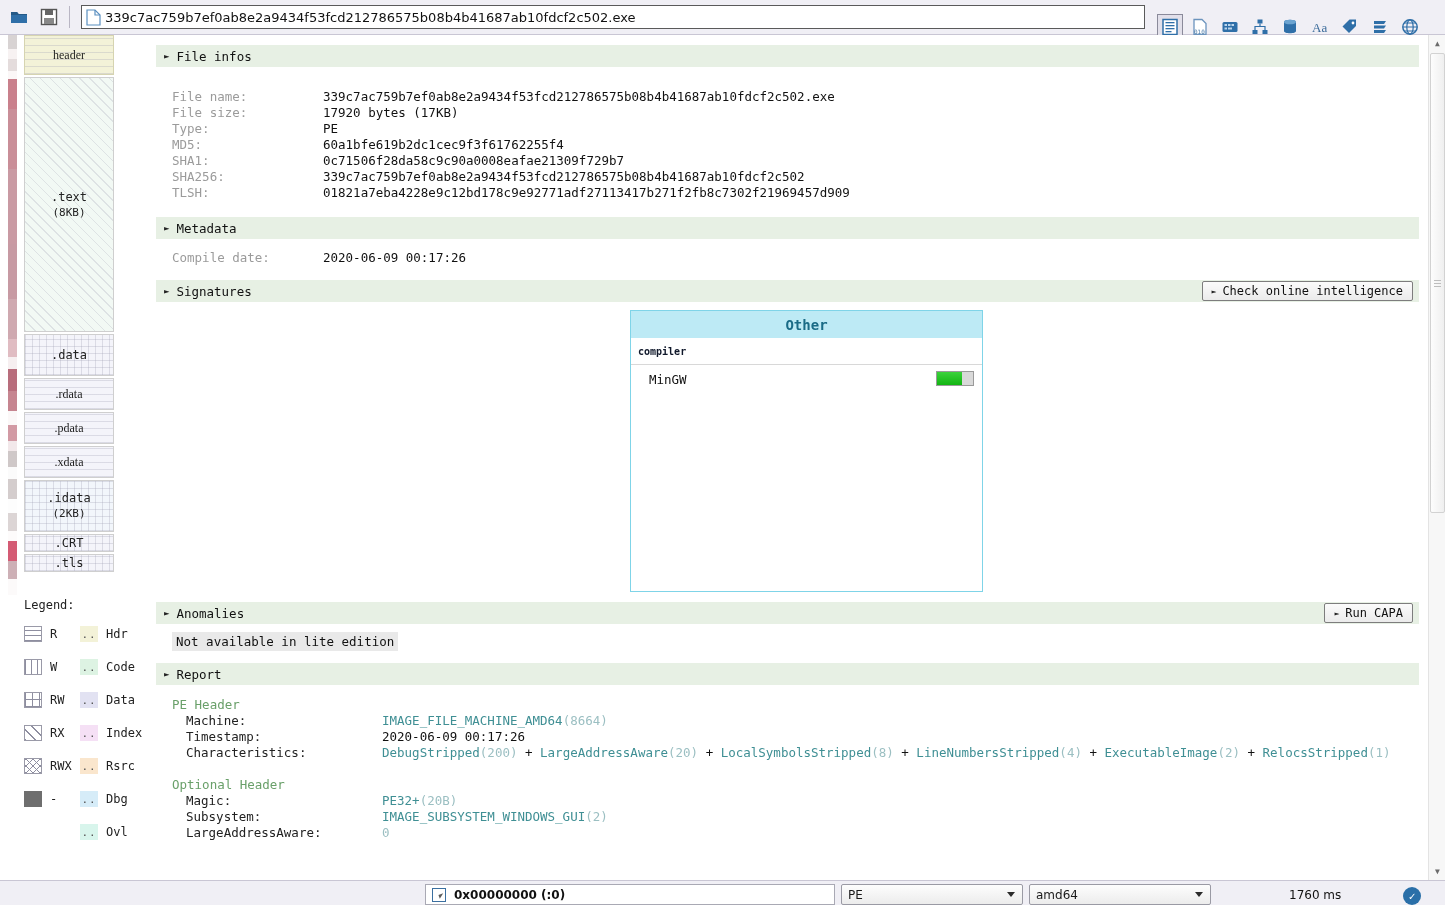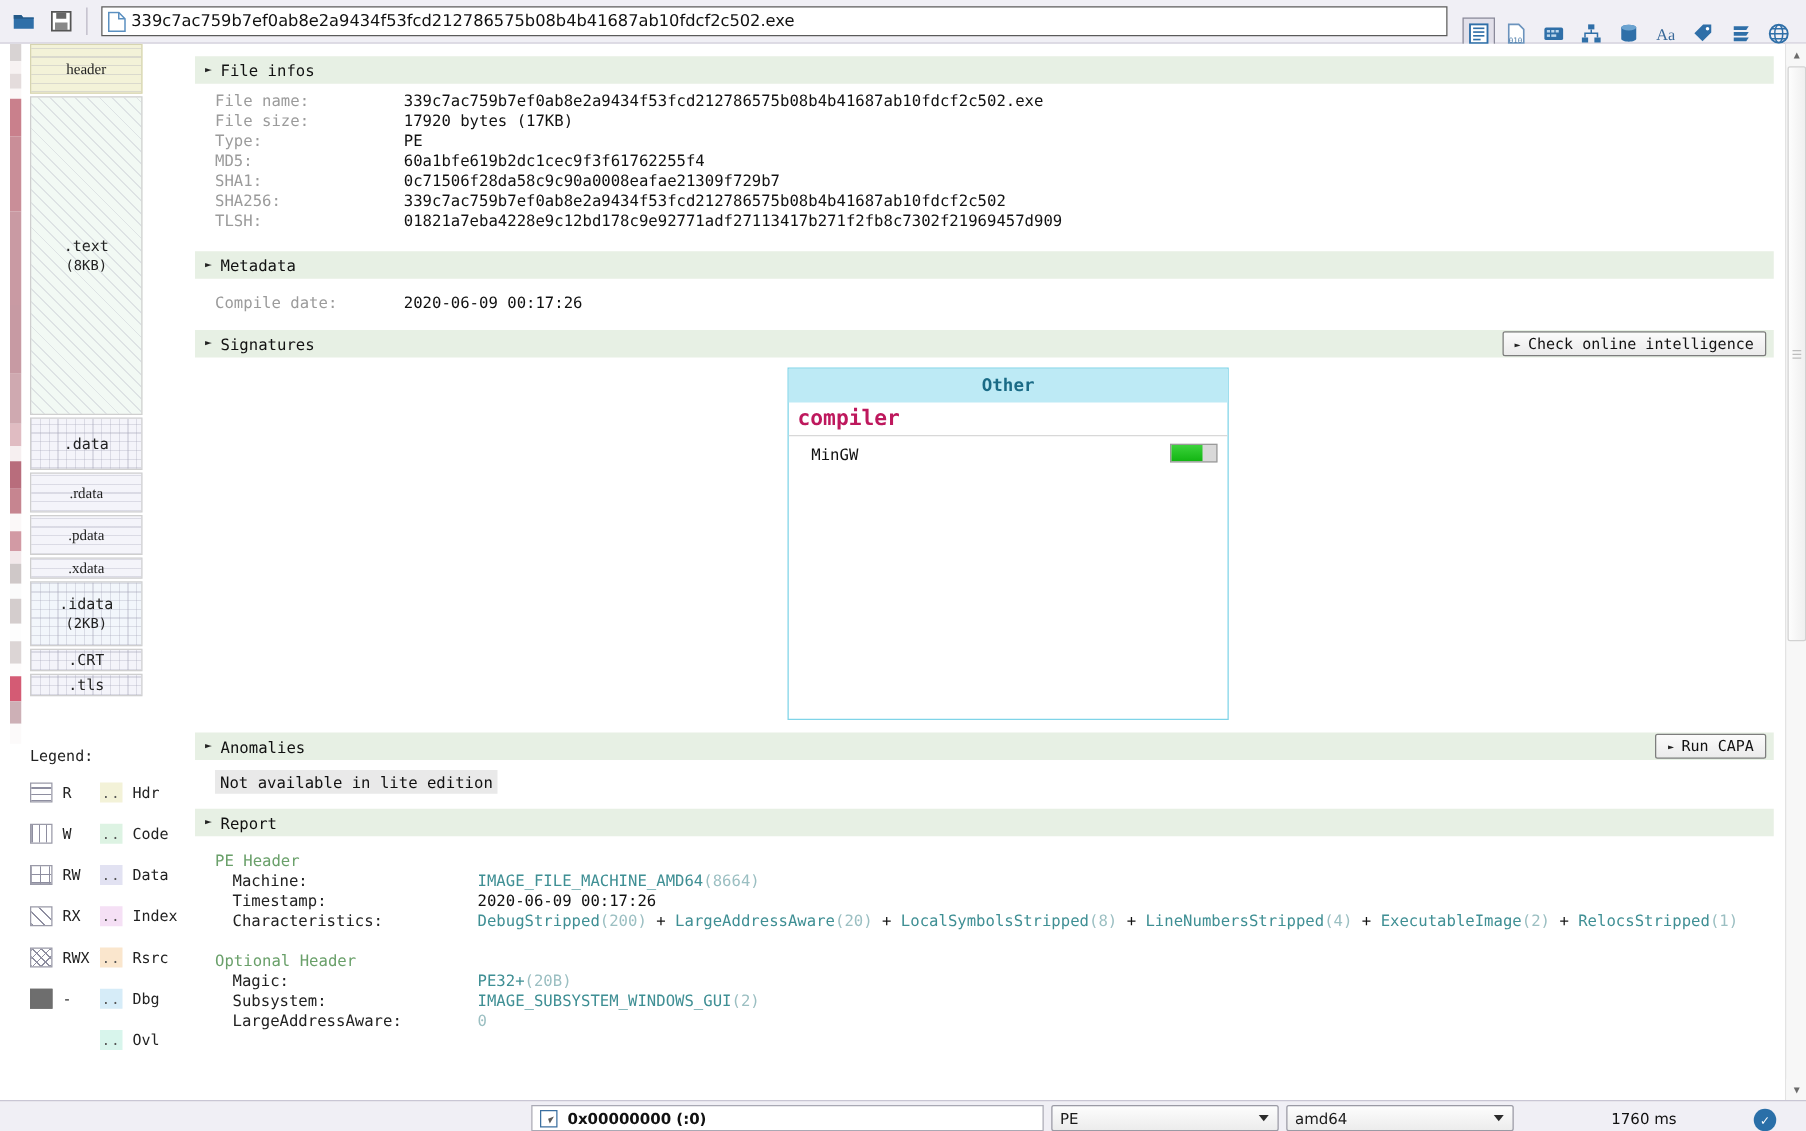--- a/index.html
+++ b/index.html
@@ -43,21 +43,21 @@
     padding: 0 4px;
     overflow: hidden;
   }
   #path-text {
     font-family: "DejaVu Sans", sans-serif;
     font-size: 13px;
     color: #111;
     white-space: nowrap;
     margin-left: 4px;
   }
-  #right-icons { display: flex; padding-right: 7px; margin-top: 20px; }
+  #right-icons { display: flex; padding-right: 20px; margin-top: 20px; }
   .tb-icon.active {
     border: 1px solid #8a8a9a;
     background: #e2e0ea;
   }
 
   
   #sidebar {
     position: absolute; left: 0; top: 35px;
     width: 148px; height: 845px;
     background: #ffffff;
@@ -190,22 +190,22 @@
     font-family: "DejaVu Sans Mono", monospace;
     font-size: 14px; font-weight: bold;
     color: #1a6b86;
   }
   #sig-cat {
     height: 27px;
     border-bottom: 1px solid #d8d8d8;
     display: flex; align-items: center;
     padding-left: 7px;
     font-family: "DejaVu Sans Mono", monospace;
-    font-size: 17px; font-weight: bold;
-    color: #be185d;
+    font-size: 10px; font-weight: bold;
+    color: #0f172a;
   }
   .sig-row {
     height: 28px;
     display: flex; align-items: center;
     padding: 0 8px 0 18px;
     font-family: "DejaVu Sans Mono", monospace;
     font-size: 12.5px;
     color: #111;
     position: relative;
   }
@@ -485,21 +485,21 @@
       </div>
       <div class="sec sec-data pat-rw" style="height: 42px;">
         <span>.data</span>
       </div>
       <div class="sec sec-data pat-r" style="height: 32px;">
         <span>.rdata</span>
       </div>
       <div class="sec sec-data pat-r" style="height: 32px;">
         <span>.pdata</span>
       </div>
-      <div class="sec sec-data pat-r" style="height: 17px;">
+      <div class="sec sec-data pat-r" style="height: 32px;">
         <span>.xdata</span>
       </div>
       <div class="sec sec-idata pat-rw" style="height: 52px;">
         <span>.idata</span>
         <span class="sec-sm">(2KB)</span>
       </div>
       <div class="sec sec-data pat-rw" style="height: 18px;">
         <span>.CRT</span>
       </div>
       <div class="sec sec-data pat-rw" style="height: 18px;">
@@ -568,21 +568,21 @@
 
 </div>
 
 <div id="main">
 
   
   <div class="sec-header" style="margin-top:10px">
     <span class="tri">►</span>
     <span>File infos</span>
   </div>
-  <div class="kv" style="margin-top:6px">
+  <div class="kv" style="margin-top:22px">
       <div class="kv-row">
         <div class="kv-key">File name:</div>
         <div class="kv-val">339c7ac759b7ef0ab8e2a9434f53fcd212786575b08b4b41687ab10fdcf2c502.exe</div>
       </div>
       <div class="kv-row">
         <div class="kv-key">File size:</div>
         <div class="kv-val">17920 bytes (17KB)</div>
       </div>
       <div class="kv-row">
         <div class="kv-key">Type:</div>

